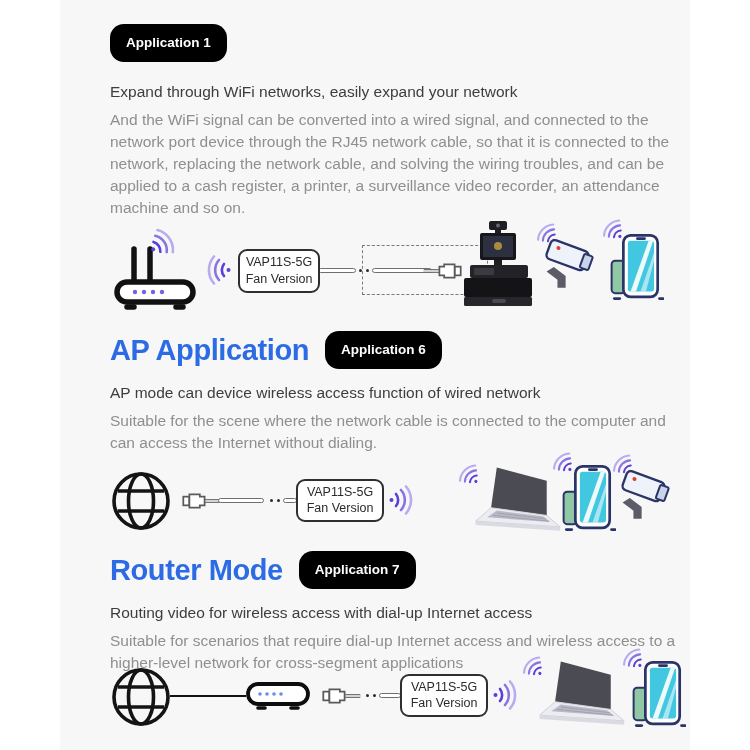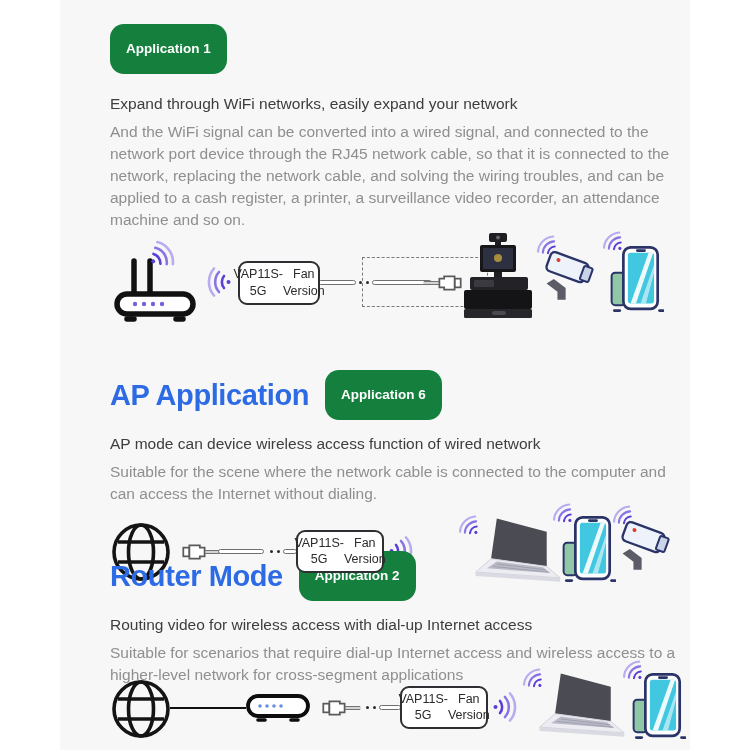--- a/index.html
+++ b/index.html
@@ -15,43 +15,43 @@
     width:630px; height:750px;
     background:#f7f7f8;
   }
   .sec { position:absolute; left:50px; width:580px; }
   .title-row { display:flex; align-items:center; gap:16px; }
   .sec-title {
     color:#2c6be4; font-size:29px; font-weight:700;
     letter-spacing:-0.4px; line-height:1.05; white-space:nowrap;
   }
   .badge {
-    display:inline-block; background:#15803d; color:#fff;
+    display:inline-block; background:#000000; color:#fff;
     font-size:13.5px; font-weight:700; line-height:1;
-    padding:18px 16px; border-radius:14px; white-space:nowrap;
+    padding:12px 16px; border-radius:14px; white-space:nowrap;
   }
   .subhead { margin-top:20px; font-size:15.5px; color:#3d3d3d; line-height:20px; }
   .sec2 .subhead, .sec3 .subhead { margin-top:14px; }
   .body-text { margin-top:7px; font-size:15.5px; color:#8f8f8f; line-height:22px; }
   .diagram { position:relative; margin-top:8px; height:100px; }
   .sec3 .diagram { margin-top:0; height:86px; }
   .abs { position:absolute; }
   .abs svg { display:block; }
   .cable {
     position:absolute; height:5px; background:#fff;
     border:1.5px solid #6f6f6f; border-radius:3px;
   }
   .thinline { position:absolute; height:2.5px; background:#111; }
   .dot { position:absolute; width:3px; height:3px; border-radius:50%; background:#2b2b2b; }
   .dashedbox {
     position:absolute; border:1.6px dashed #7a7a7a; background:transparent;
   }
   .vapbox {
     position:absolute; background:#fff; border:2px solid #2f2f33; border-radius:9px;
-    display:flex; flex-direction:row; align-items:center; justify-content:center;
+    display:flex; flex-direction:column; align-items:center; justify-content:center;
     text-align:center; color:#2b2b2b; font-size:12.5px; line-height:1.3; font-weight:500;
     z-index:2;
   }
 </style>
 </head>
 <body>
 
 <svg width="0" height="0" style="position:absolute" aria-hidden="true">
   <defs>
     <g id="wifi">
@@ -205,21 +205,21 @@
           </svg>
       </span>
       <span class="abs" style="left:498px;top:4px;">
         <svg width="56" height="72" viewBox="0 0 62 78">
             <use href="#phone"></use>
           </svg>
       </span>
     </div>
   </section>
 
-  <section class="sec sec2" style="top:331px;margin-top:39px;">
+  <section class="sec sec2" style="top:331px;">
     <div class="title-row">
       <h1 class="sec-title">AP Application</h1>
       <span class="badge">Application 6</span>
     </div>
     <p class="subhead">AP mode can device wireless access function of wired network</p>
     <p class="body-text">Suitable for the scene where the network cable is connected to the computer and can access the Internet without dialing.</p>
 
     <div class="diagram">
       <span class="abs" style="left:0;top:8px;">
         <svg width="62" height="62" viewBox="0 0 62 62">
@@ -273,21 +273,21 @@
         <svg width="60" height="62" viewBox="0 0 66 68">
             <use href="#camera"></use>
           </svg>
       </span>
     </div>
   </section>
 
   <section class="sec sec3" style="top:551px;">
     <div class="title-row">
       <h1 class="sec-title">Router Mode</h1>
-      <span class="badge">Application 2</span>
+      <span class="badge">Application 7</span>
     </div>
     <p class="subhead">Routing video for wireless access with dial-up Internet access</p>
     <p class="body-text">Suitable for scenarios that require dial-up Internet access and wireless access to a higher-level network for cross-segment applications</p>
 
     <div class="diagram">
       <span class="abs" style="left:0;top:-8px;">
         <svg width="62" height="62" viewBox="0 0 62 62">
             <use href="#globe"></use>
           </svg>
       </span>

